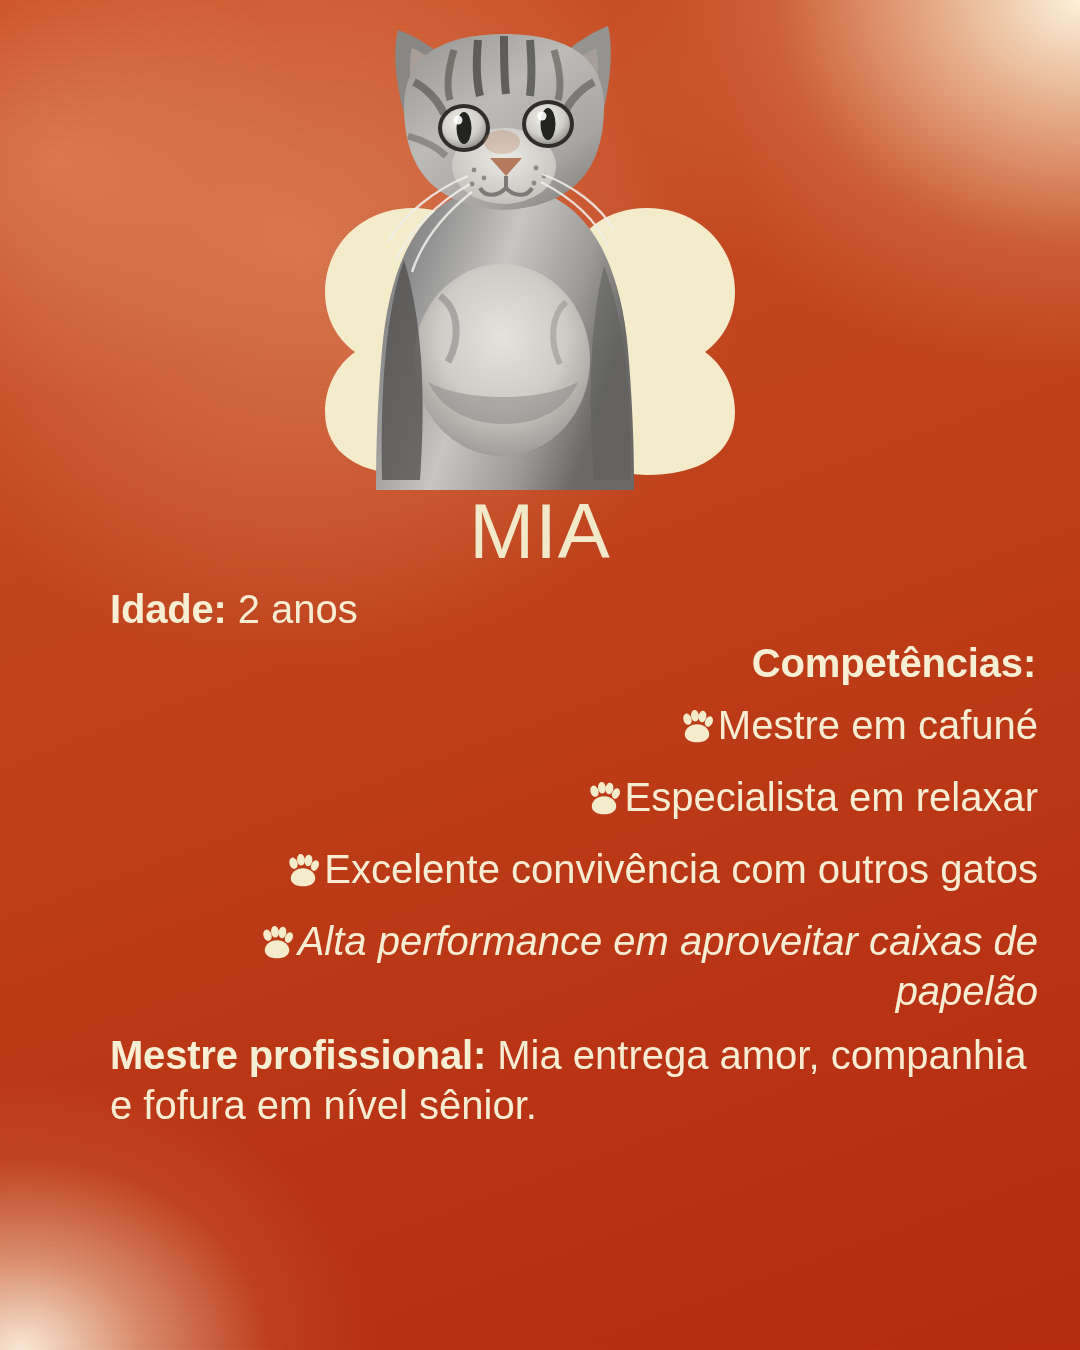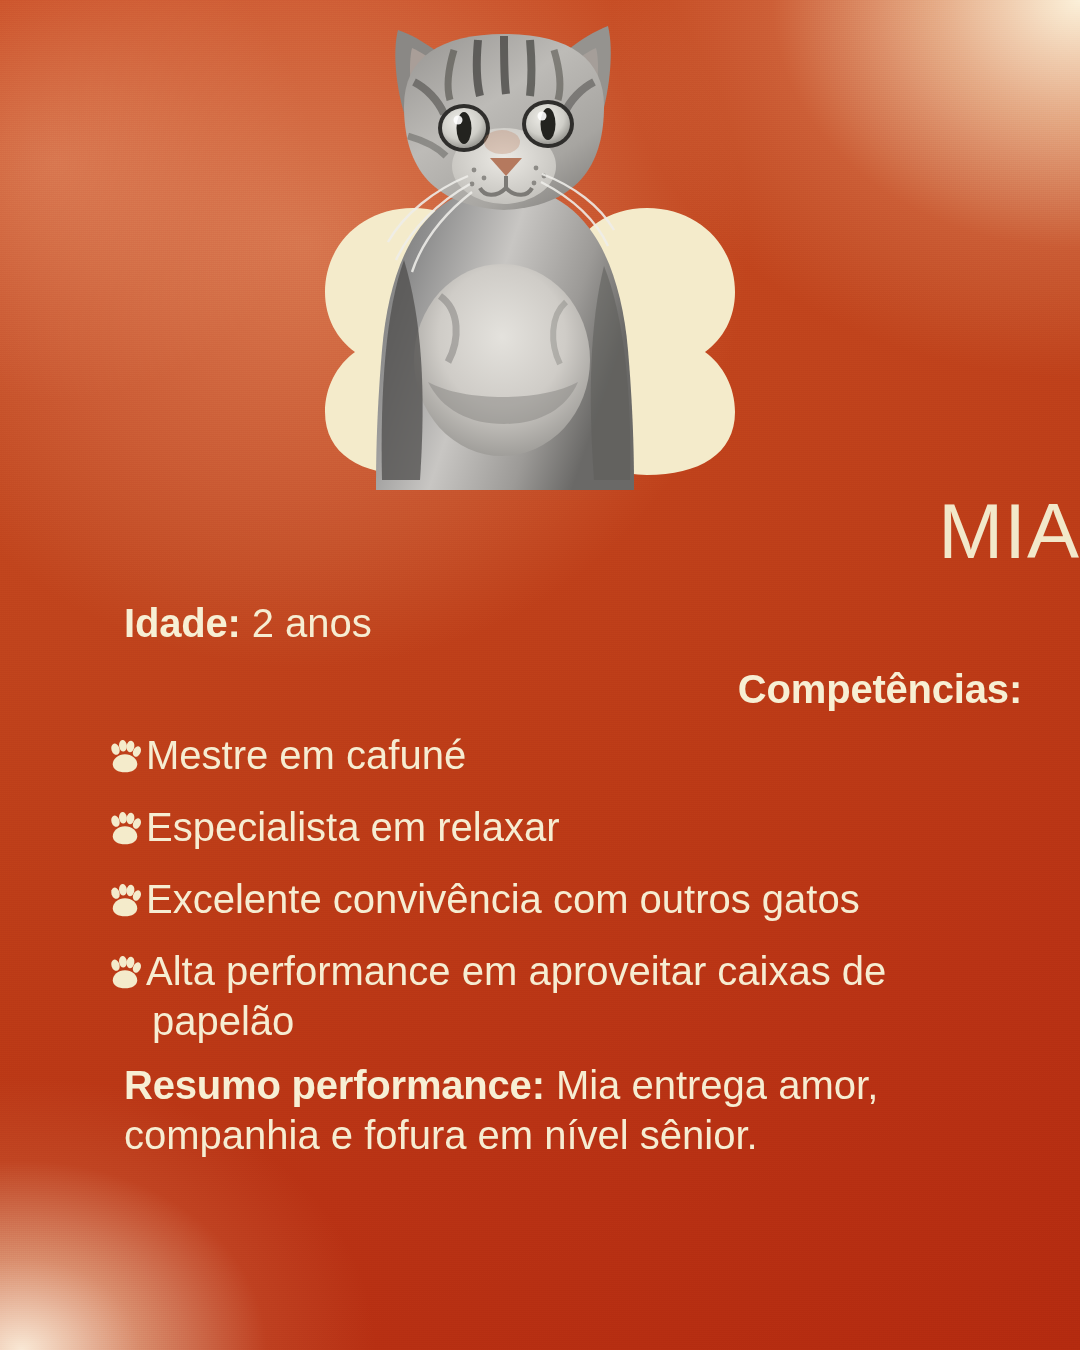--- a/index.html
+++ b/index.html
@@ -80,56 +80,57 @@
     width: 305px;
     height: 480px;
   }
 
   
   .title {
     position: absolute;
     left: 0;
     top: 492px;
     width: 1080px;
-    text-align: right;
+    text-align: center;
     font-size: 78px;
     line-height: 1;
     letter-spacing: 1px;
     font-weight: 400;
     color: #F2E8CA;
   }
 
   
   .body-text {
     position: absolute;
     left: 108px;
     top: 582px;
     width: 930px;
     color: #F6EDD2;
     font-size: 40px;
     line-height: 50px;
     font-weight: 400;
   }
-  .line { margin: 16px; }
+  .line { margin: 2px; }
   .lbl {
     font-weight: 700;
     font-stretch: condensed;
     letter-spacing: -0.2px;
     color: #F7EFD4;
   }
   .skills {
     margin-top: 12px;
   }
   .skill {
     display: block;
     margin: 0 0 22px 0;
     text-indent: -44px;
     padding-left: 44px;
-  }
-  .skill:last-child { margin-bottom: 12px; }
+    text-align: right;
+  }
+  .skill:last-child { margin-bottom: 12px; font-style: italic; }
   .paw {
     display: inline-block;
     width: 34px;
     height: 34px;
     vertical-align: -5px;
     margin-right: 4px;
   }
   .comp-head { margin-top: 4px; text-align: right; }
   .resumo { margin-top: 14px; }
 </style>
@@ -314,16 +315,16 @@
               <ellipse cx="22" cy="27" rx="12" ry="17" transform="rotate(-18 22 27)"></ellipse>
               <ellipse cx="44" cy="17" rx="11.5" ry="17" transform="rotate(-6 44 17)"></ellipse>
               <ellipse cx="66" cy="19" rx="11.5" ry="17" transform="rotate(9 66 19)"></ellipse>
               <ellipse cx="85" cy="34" rx="11" ry="16" transform="rotate(24 85 34)"></ellipse>
               <path d="M50 42 C70 42 86 56 86 71 C86 86 70 95 50 95 C30 95 14 86 14 71 C14 56 30 42 50 42 Z"></path>
             </g>
           </svg><span>Alta performance em aproveitar caixas de papelão</span></div>
 
     </div>
 
-    <div class="line resumo"><span class="lbl">Resumo performance:</span><span> Mia entrega amor, companhia e fofura em nível sênior.</span></div>
+    <div class="line resumo"><span class="lbl">Mestre profissional:</span><span> Mia entrega amor, companhia e fofura em nível sênior.</span></div>
 
   </div>
 </div>
 
 </body></html>

